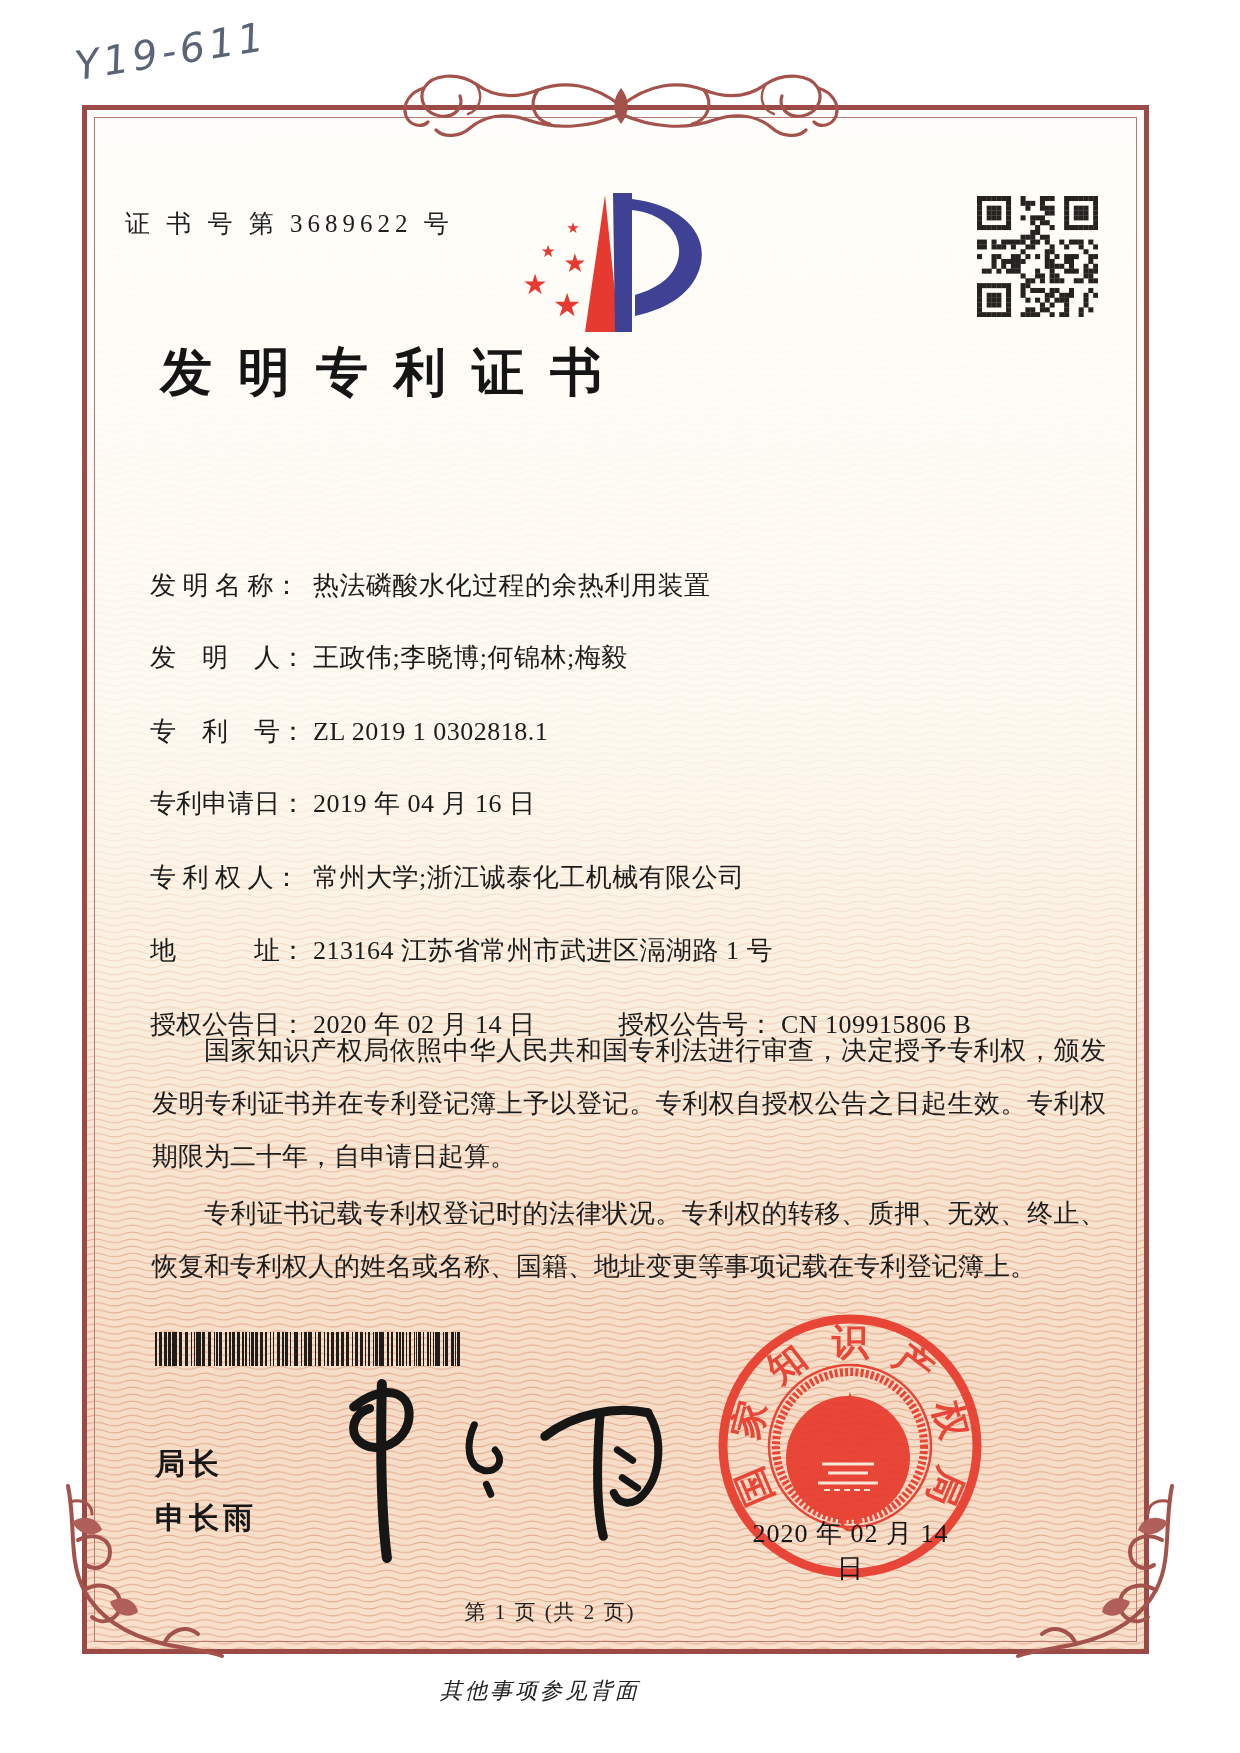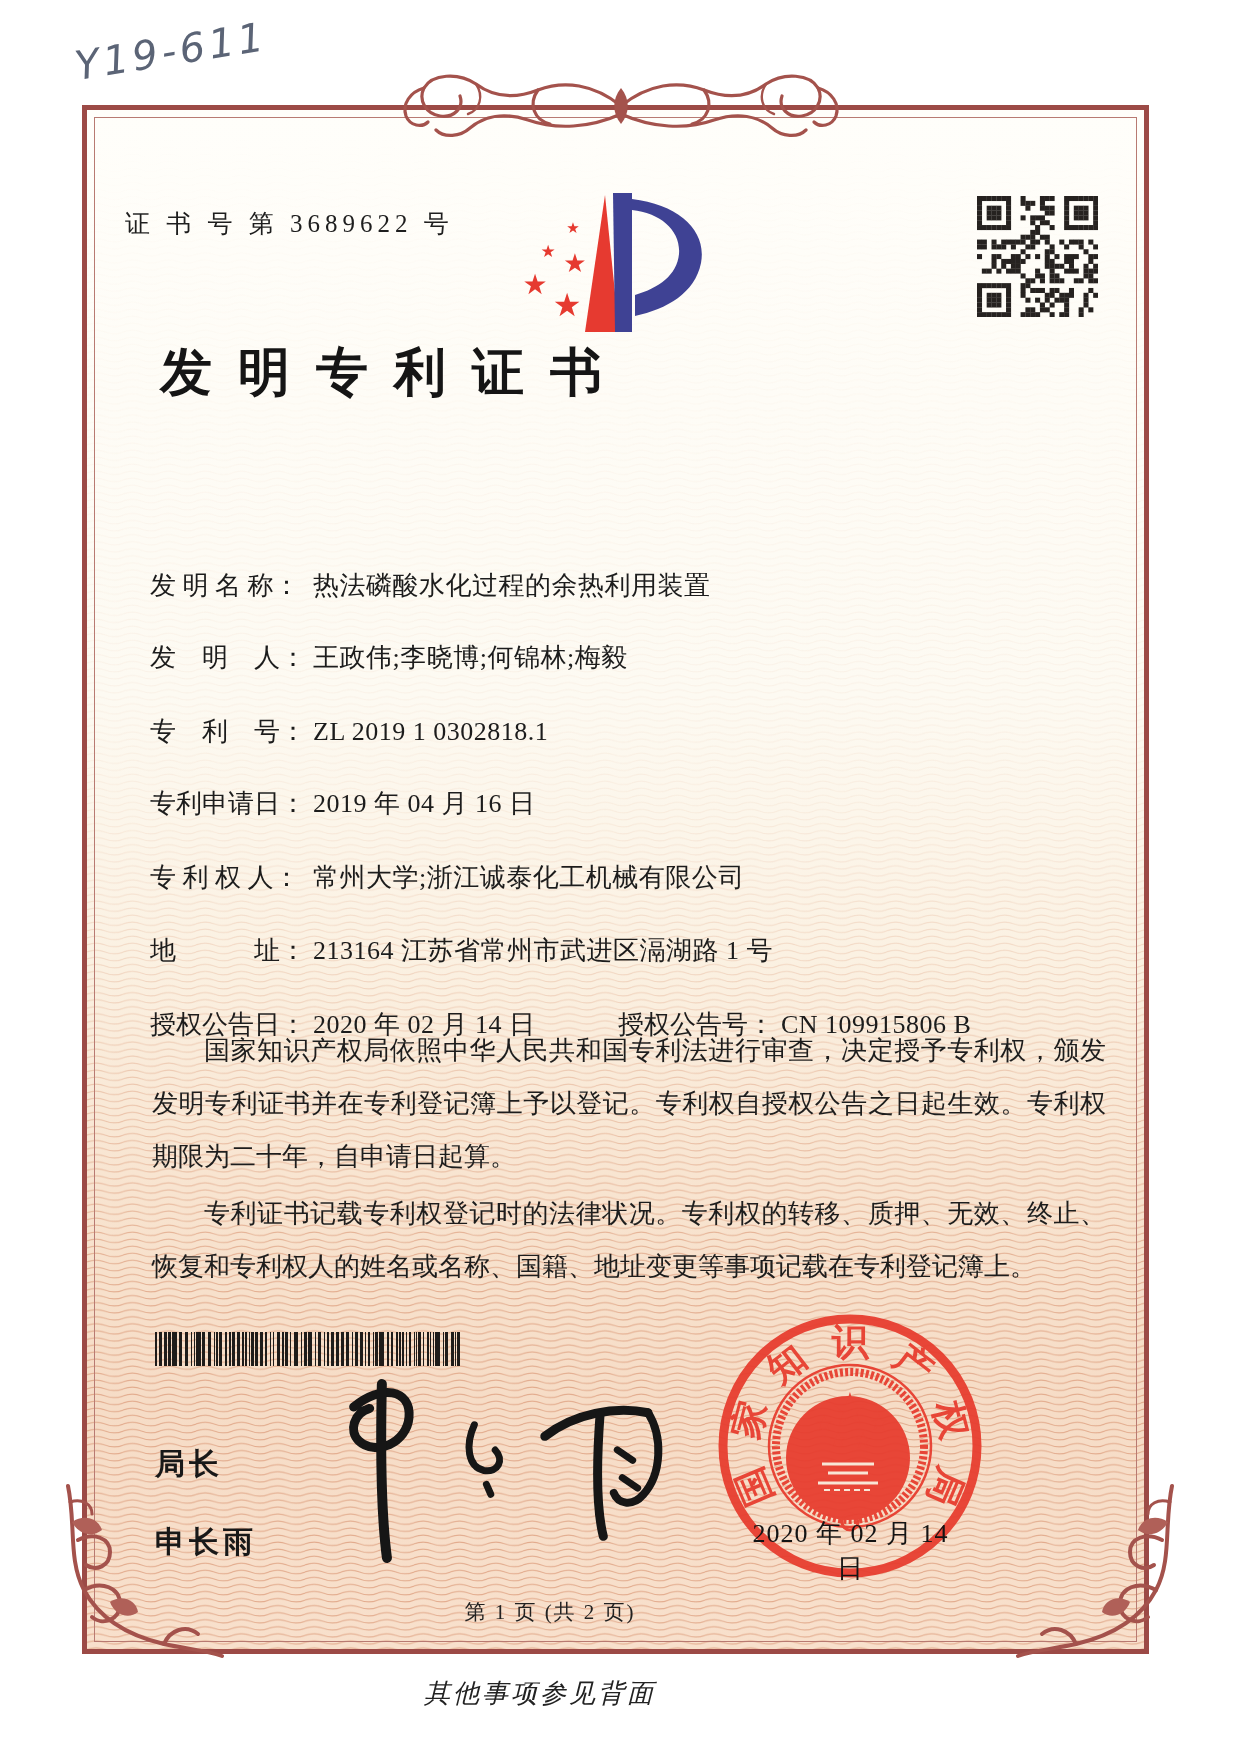--- a/index.html
+++ b/index.html
@@ -18,24 +18,24 @@
   .doc-title{left:160px;top:338px;width:780px;text-align:left;font-size:52px;font-weight:700;
              letter-spacing:26px;color:#151515;white-space:nowrap;}
   .field{position:absolute;left:150px;font-size:26px;color:#1c1c1c;white-space:nowrap;}
   .flabel{display:inline-block;width:163px;margin-top:32px;}
   .fvalue{letter-spacing:0.5px;}
   .paras{left:148px;top:1020px;width:962px;font-size:26px;line-height:53px;color:#1d1d1d;text-align:justify;}
   .paras p{margin:4px;text-indent:2em;}
   .role{left:155px;top:1444px;font-family:"Liberation Sans","DejaVu Sans",sans-serif;
         font-size:30px;font-weight:600;color:#181818;letter-spacing:4px;}
   .rname{left:155px;top:1498px;font-family:"Liberation Sans","DejaVu Sans",sans-serif;
-         font-size:30px;font-weight:600;color:#181818;letter-spacing:4px;margin-top:24px;}
+         font-size:30px;font-weight:600;color:#181818;letter-spacing:4px;}
   .seal-date{left:748px;top:1516px;width:205px;text-align:center;font-size:26px;color:#141414;letter-spacing:1px;z-index:6;}
   .pagenum{left:390px;top:1598px;width:320px;text-align:center;font-size:21px;color:#222;letter-spacing:2px;}
-  .backnote{left:400px;top:1676px;width:280px;text-align:center;font-size:26px;color:#222;
+  .backnote{left:400px;top:1676px;width:280px;text-align:center;font-size:22px;color:#222;
             font-style:italic;letter-spacing:3px;}
   
   .logo{left:495px;top:185px;}
   .qr{left:977px;top:196px;}
   .qr rect{fill:#262220;}
   .barcode{left:155px;top:1332px;}
   .barcode rect{fill:#1f1c1a;}
   .signature{left:318px;top:1372px;z-index:5;transform:rotate(-2deg);}
   .seal{left:710px;top:1306px;z-index:4;opacity:0.93;}
   .seal text{font-family:"Liberation Serif","DejaVu Serif",serif;font-weight:700;fill:#e73b2d;}

